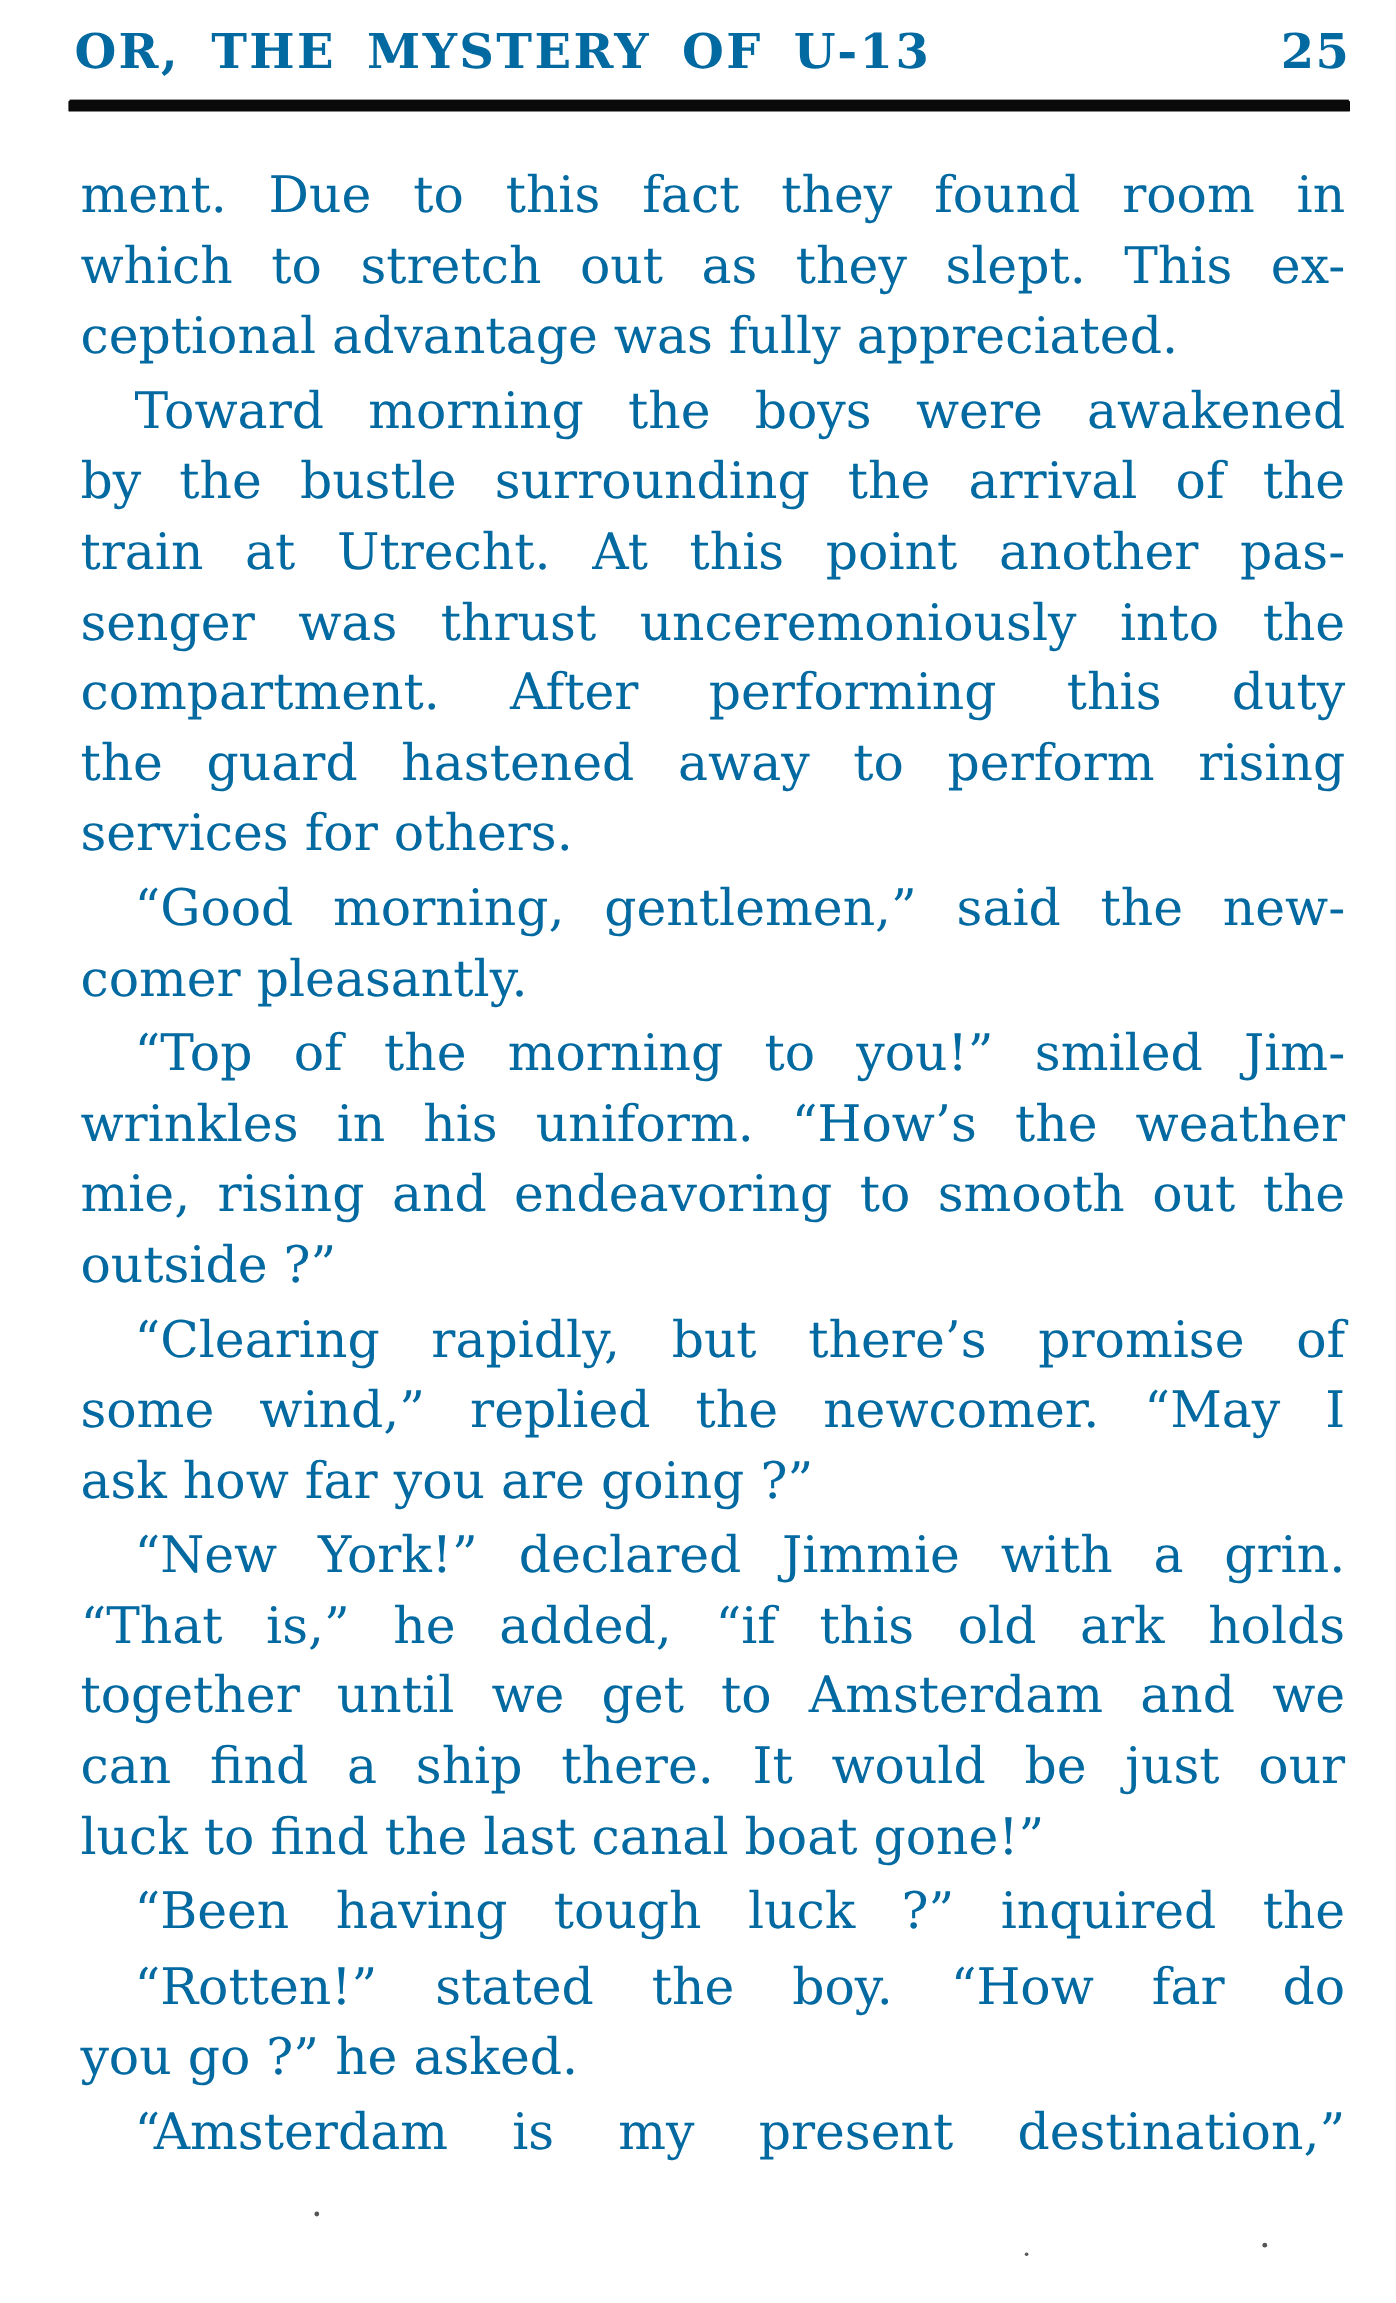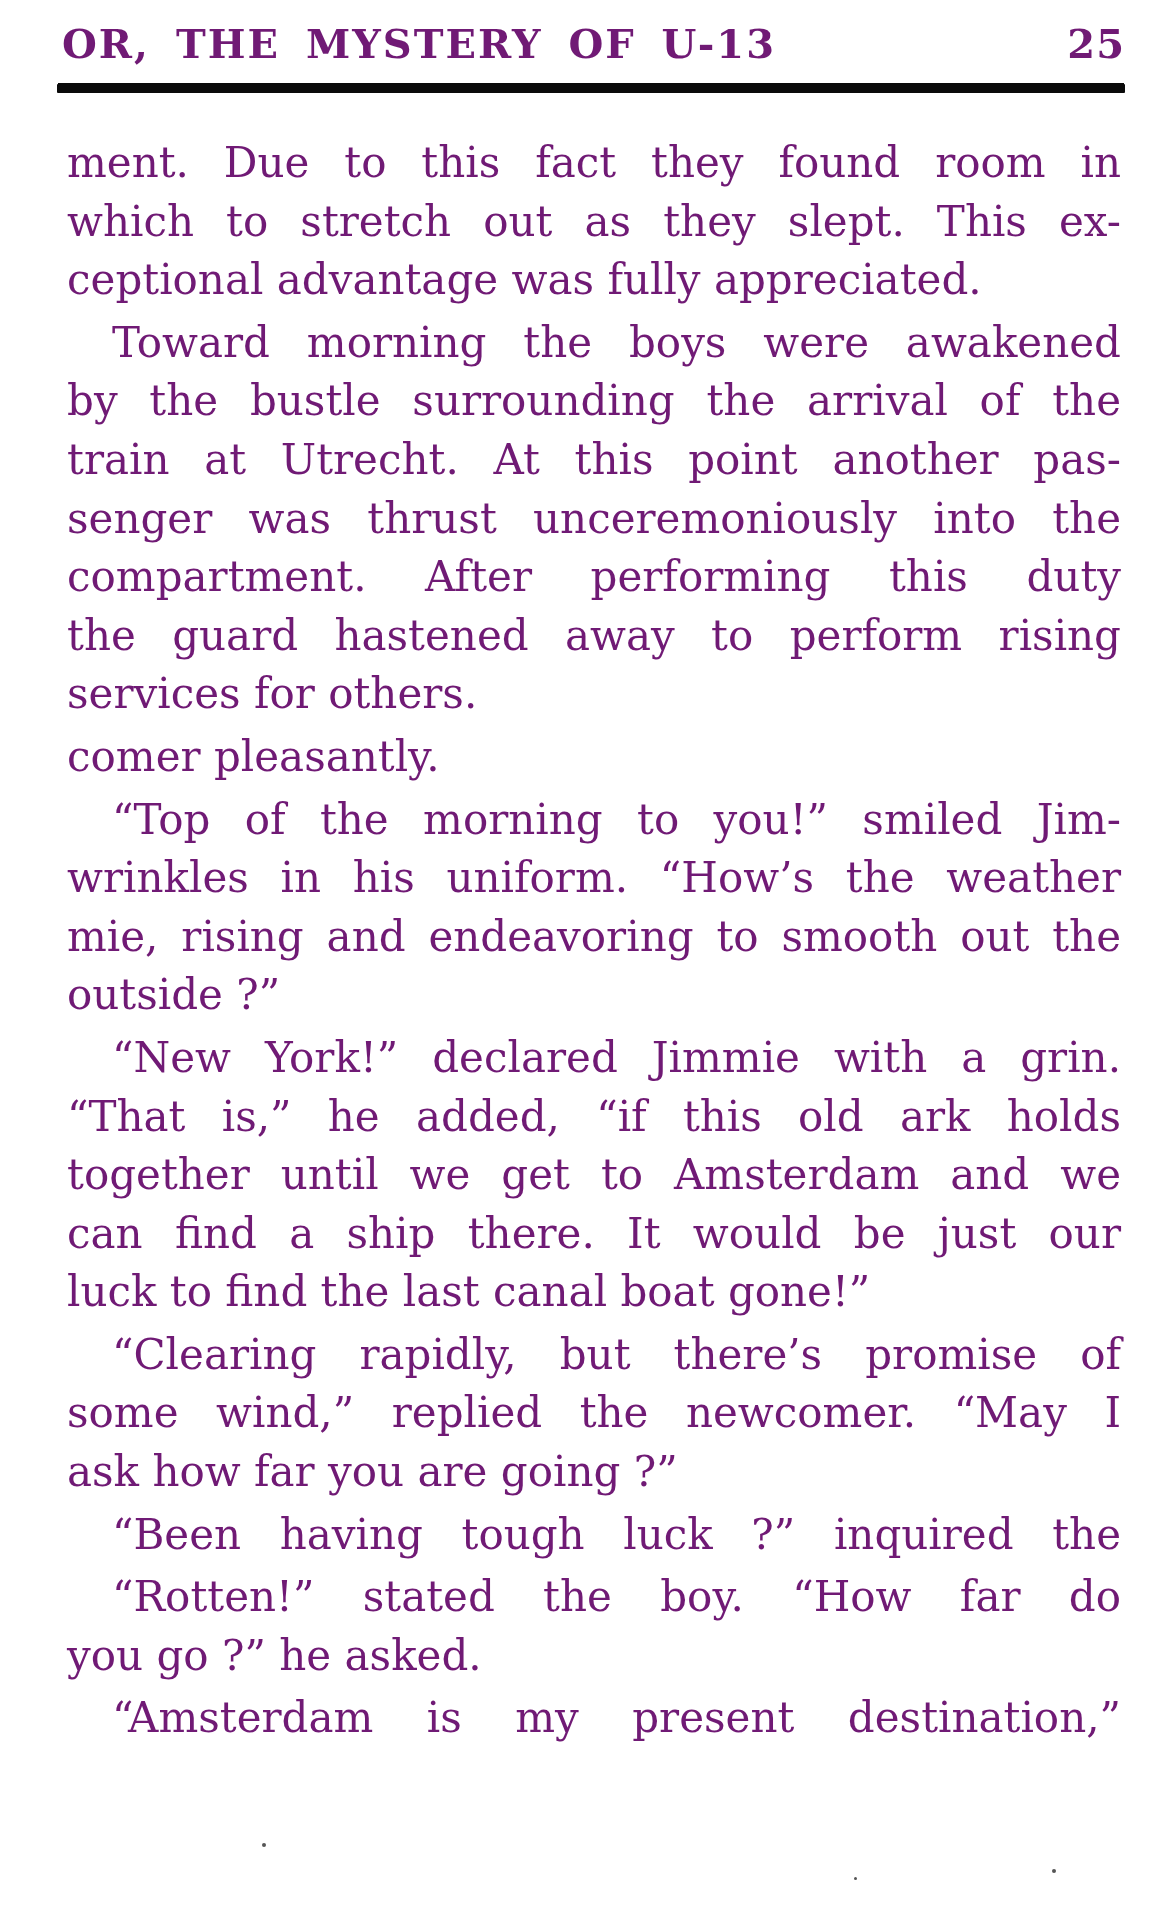--- a/index.html
+++ b/index.html
@@ -7,21 +7,21 @@
     padding: 0;
     background: #ffffff;
   }
   .page {
     position: relative;
     width: 1163px;
     height: 1919px;
     background: #ffffff;
     overflow: hidden;
     font-family: "DejaVu Serif", serif;
-    color: #701a75;
+    color: #0369a1;
   }
   .header {
     position: absolute;
     left: 62px;
     top: 22px;
     width: 1063px;
     display: flex;
     justify-content: space-between;
     align-items: baseline;
     font-weight: bold;
@@ -95,39 +95,40 @@
       <div class="para">
         <div class="line indent">Toward morning the boys were awakened</div>
         <div class="line">by the bustle surrounding the arrival of the</div>
         <div class="line">train at Utrecht.  At this point another pas-</div>
         <div class="line">senger was thrust unceremoniously into the</div>
         <div class="line">compartment.  After performing this duty</div>
         <div class="line">the guard hastened away to perform rising</div>
         <div class="line end">services for others.</div>
       </div>
       <div class="para">
+        <div class="line indent">“Good morning, gentlemen,” said the new-</div>
         <div class="line end">comer pleasantly.</div>
       </div>
       <div class="para">
         <div class="line indent">“Top of the morning to you!” smiled Jim-</div>
         <div class="line">wrinkles in his uniform.  “How’s the weather</div>
         <div class="line">mie, rising and endeavoring to smooth out the</div>
         <div class="line end">outside ?”</div>
       </div>
       <div class="para">
+        <div class="line indent">“Clearing rapidly, but there’s promise of</div>
+        <div class="line">some wind,” replied the newcomer.  “May I</div>
+        <div class="line end">ask how far you are going ?”</div>
+      </div>
+      <div class="para">
         <div class="line indent">“New York!” declared Jimmie with a grin.</div>
         <div class="line">“That is,” he added, “if this old ark holds</div>
         <div class="line">together until we get to Amsterdam and we</div>
         <div class="line">can find a ship there.  It would be just our</div>
         <div class="line end">luck to find the last canal boat gone!”</div>
-      </div>
-      <div class="para">
-        <div class="line indent">“Clearing rapidly, but there’s promise of</div>
-        <div class="line">some wind,” replied the newcomer.  “May I</div>
-        <div class="line end">ask how far you are going ?”</div>
       </div>
       <div class="para">
         <div class="line indent">“Been having tough luck ?” inquired the</div>
       </div>
       <div class="para">
         <div class="line indent">“Rotten!” stated the boy.  “How far do</div>
         <div class="line end">you go ?” he asked.</div>
       </div>
       <div class="para">
         <div class="line indent">“Amsterdam is my present destination,”</div>

